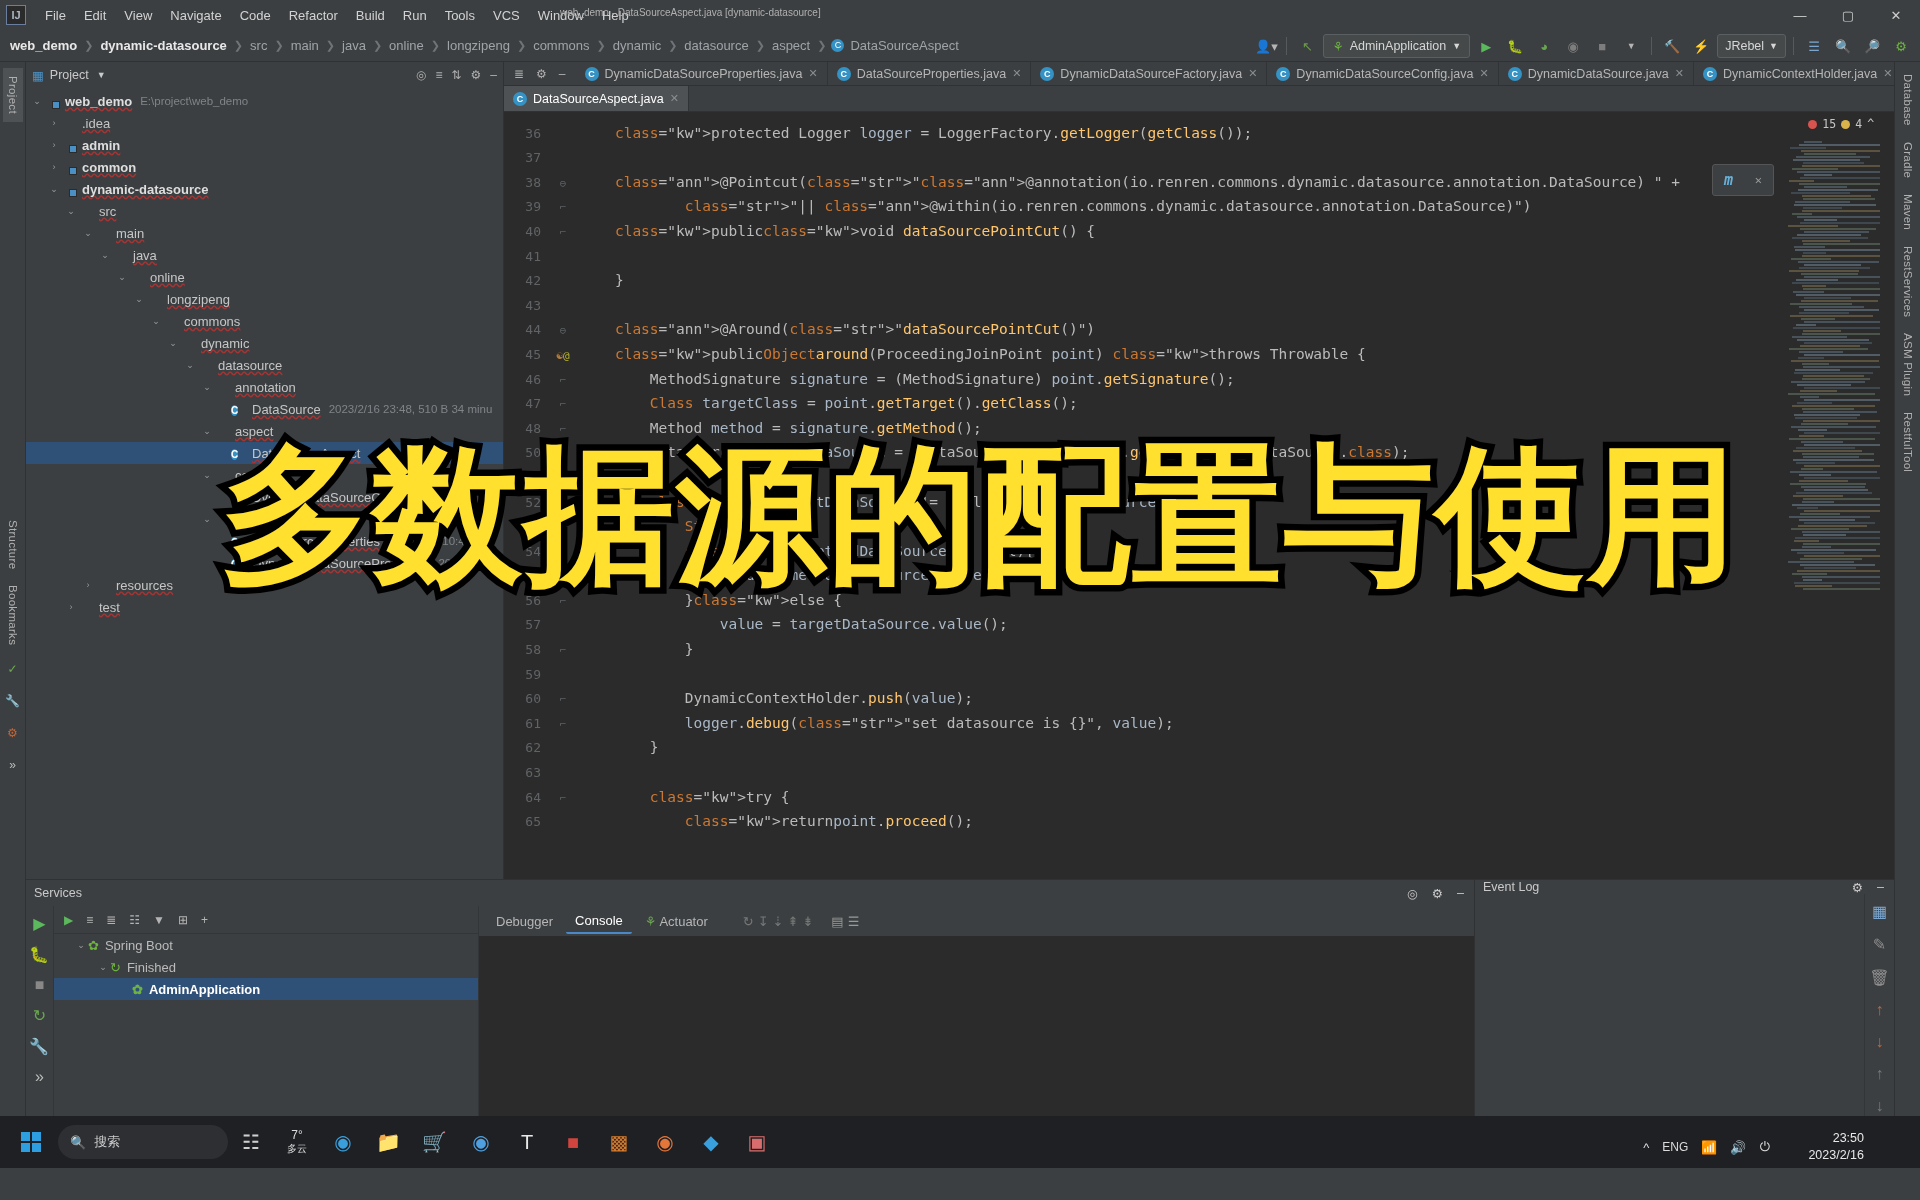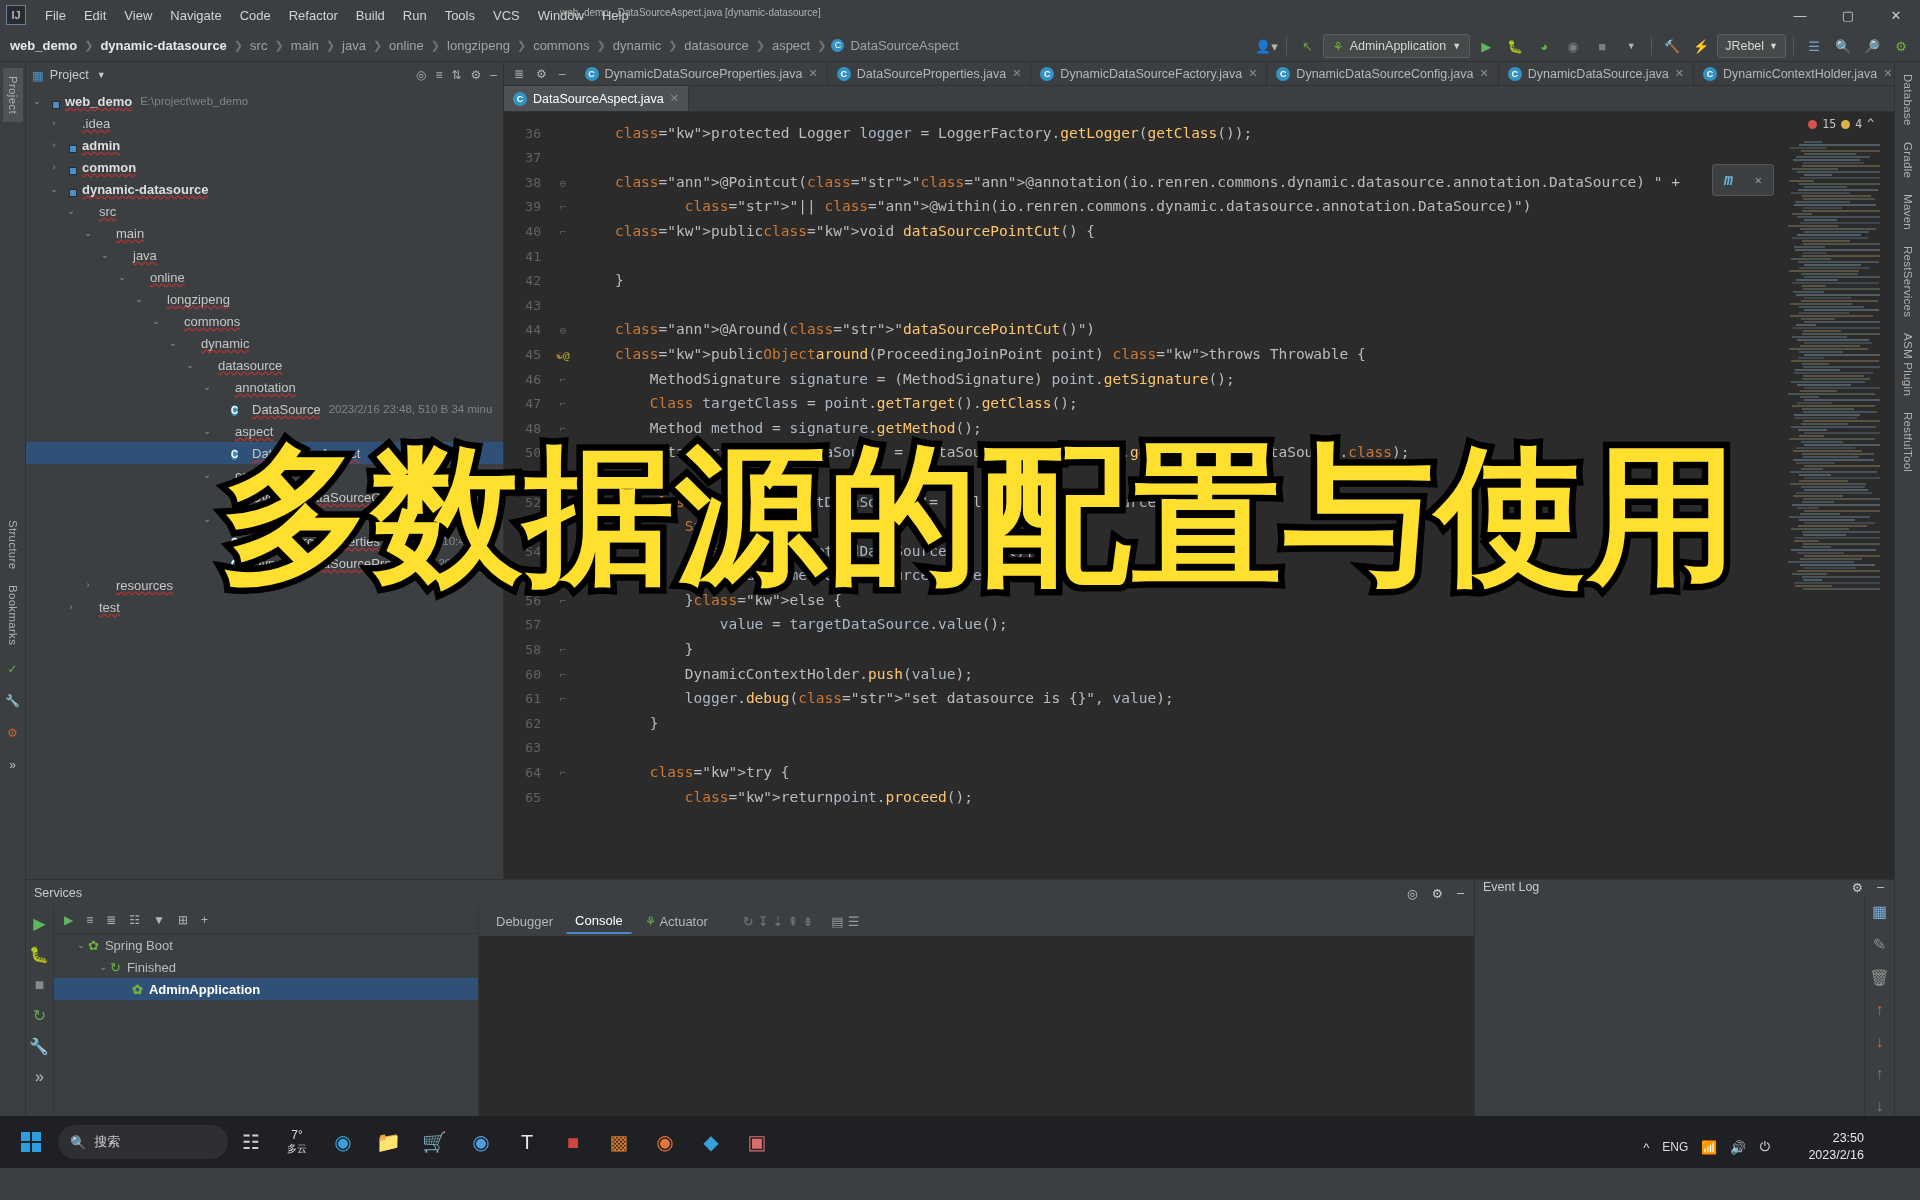--- a/index.html
+++ b/index.html
@@ -563,20 +563,21 @@
             <div class="coderow"><span class="gutter">48</span><span class="gmark">⌐</span><span class="code">        Method <span class="txt">method</span> = <span class="txt">signature</span>.<span class="fn">getMethod</span>();</span></div>
             <div class="coderow"><span class="gutter">50</span><span class="gmark">⌐</span><span class="code">        DataSource <span class="txt">targetDataSource</span> = (DataSource) <span class="txt">targetClass</span>.<span class="fn">getAnnotation</span>(DataSource.<span class="kw">class</span>);</span></div>
             <div class="coderow"><span class="gutter">51</span><span class="gmark">⌐</span></div>
             <div class="coderow"><span class="gutter">52</span><span class="gmark">⌐</span><span class="code">        <span <span="" class="kw">class</span>="kw"&gt;if</span>(<span class="txt">targetDataSource</span> != null || <span class="txt">methodDataSource</span> != null){</div>
             <div class="coderow"><span class="gutter">53</span><span class="gmark"></span><span class="code">            <span class="kw">String</span> <span class="txt">value</span>;</span></div>
             <div class="coderow"><span class="gutter">54</span><span class="gmark">⌐</span><span class="code">            <span <span="" class="kw">class</span>="kw"&gt;if</span>(<span class="txt">methodDataSource</span> != null){</div>
             <div class="coderow"><span class="gutter">55</span><span class="gmark"></span><span class="code">                <span class="txt">value</span> = <span class="txt">methodDataSource</span>.<span class="txt">value</span>();</span></div>
             <div class="coderow"><span class="gutter">56</span><span class="gmark">⌐</span><span class="code">            }<span <span="" class="kw">class</span>="kw"&gt;else</span> {</div>
             <div class="coderow"><span class="gutter">57</span><span class="gmark"></span><span class="code">                <span class="txt">value</span> = <span class="txt">targetDataSource</span>.<span class="txt">value</span>();</span></div>
             <div class="coderow"><span class="gutter">58</span><span class="gmark">⌐</span><span class="code">            }</span></div>
+            <div class="coderow"><span class="gutter">59</span><span class="gmark"></span><span class="code"></span></div>
             <div class="coderow"><span class="gutter">60</span><span class="gmark">⌐</span><span class="code">            DynamicContextHolder.<span class="fn">push</span>(<span class="txt">value</span>);</span></div>
             <div class="coderow"><span class="gutter">61</span><span class="gmark">⌐</span><span class="code">            <span class="txt">logger</span>.<span class="fn">debug</span>(<span <span="" class="kw">class</span>="str"&gt;"set datasource is {}"</span>, <span class="txt">value</span>);</div>
             <div class="coderow"><span class="gutter">62</span><span class="gmark"></span><span class="code">        }</span></div>
             <div class="coderow"><span class="gutter">63</span><span class="gmark"></span><span class="code"></span></div>
             <div class="coderow"><span class="gutter">64</span><span class="gmark">⌐</span><span class="code">        <span <span="" class="kw">class</span>="kw"&gt;try</span> {</div>
             <div class="coderow"><span class="gutter">65</span><span class="gmark"></span><span class="code">            <span <span="" class="kw">class</span>="kw"&gt;return</span> <span class="txt">point</span>.<span class="fn">proceed</span>();</div>
           </div>
 
         <div class="errbar">
           <span class="dot" style="background:#d9534f;"></span>

